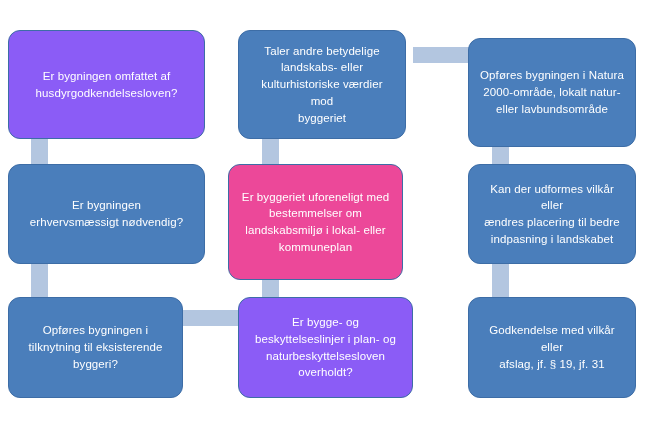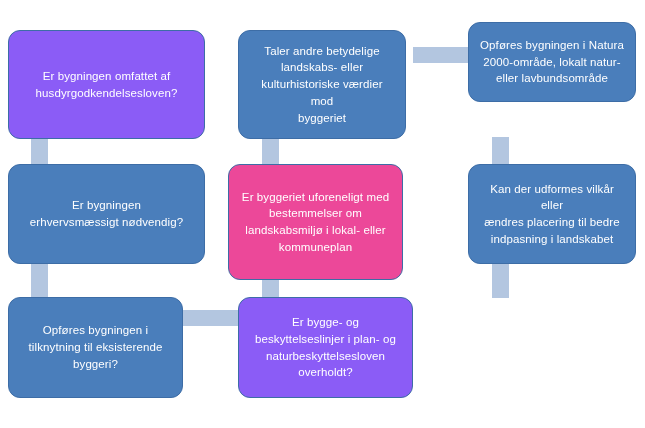--- a/index.html
+++ b/index.html
@@ -61,21 +61,21 @@
     <div class="node" style="left: 8px; top: 30px; width: 197px; height: 109px; background: #8b5cf6; border-color: rgb(61, 109, 166); color: rgb(255, 255, 255);">
       <span class="node-label">Er bygningen omfattet  af
 husdyrgodkendelsesloven?</span>
     </div>
     <div class="node" style="left: 238px; top: 30px; width: 168px; height: 109px; background: rgb(74, 126, 187); border-color: rgb(61, 109, 166); color: rgb(255, 255, 255);">
       <span class="node-label">Taler andre betydelige
 landskabs- eller
 kulturhistoriske værdier mod
 byggeriet</span>
     </div>
-    <div class="node" style="left: 468px; top: 22px; width: 168px; height: 80px; background: rgb(74, 126, 187); border-color: rgb(61, 109, 166); color: rgb(255, 255, 255); justify-content: flex-end;">
+    <div class="node" style="left: 468px; top: 38px; width: 168px; height: 109px; background: rgb(74, 126, 187); border-color: rgb(61, 109, 166); color: rgb(255, 255, 255); justify-content: flex-end;">
       <span class="node-label">Opføres bygningen i Natura
 2000-område, lokalt natur-
 eller lavbundsområde</span>
     </div>
     <div class="node" style="left: 8px; top: 164px; width: 197px; height: 100px; background: rgb(74, 126, 187); border-color: rgb(61, 109, 166); color: rgb(255, 255, 255); align-items: center;">
       <span class="node-label">Er bygningen
 erhvervsmæssigt nødvendig?</span>
     </div>
     <div class="node" style="left: 228px; top: 164px; width: 175px; height: 116px; background: #ec4899; border-color: rgb(61, 109, 166); color: rgb(255, 255, 255);">
       <span class="node-label">Er byggeriet uforeneligt med
@@ -92,13 +92,17 @@
       <span class="node-label">Opføres bygningen i
 tilknytning til eksisterende
 byggeri?</span>
     </div>
     <div class="node" style="left: 238px; top: 297px; width: 175px; height: 101px; background: #8b5cf6; border-color: rgb(61, 109, 166); color: rgb(255, 255, 255);">
       <span class="node-label">Er bygge- og
 beskyttelseslinjer i plan- og
 naturbeskyttelsesloven
 overholdt?</span>
     </div>
+    <div class="node" style="left: 468px; top: 297px; width: 168px; height: 101px; background: rgb(74, 126, 187); border-color: rgb(61, 109, 166); color: rgb(255, 255, 255);">
+      <span class="node-label">Godkendelse med vilkår eller
+afslag, jf. § 19, jf. 31</span>
+    </div>
   </div>
 
 </body></html>

